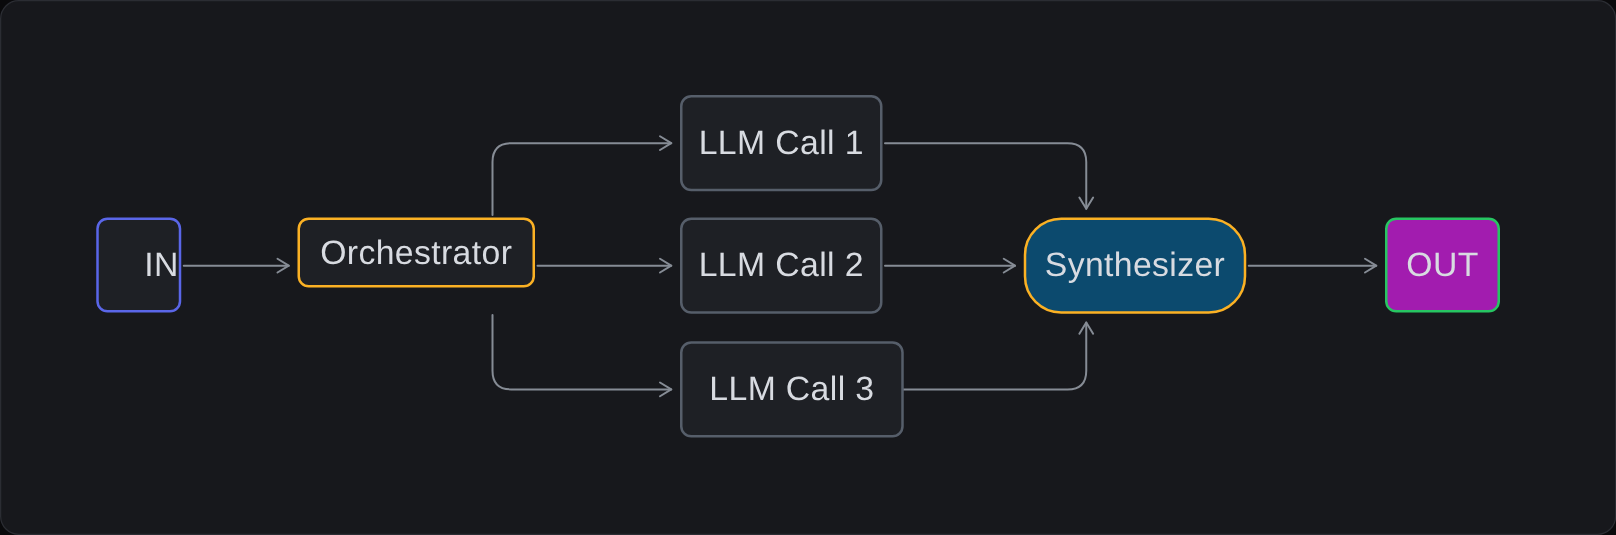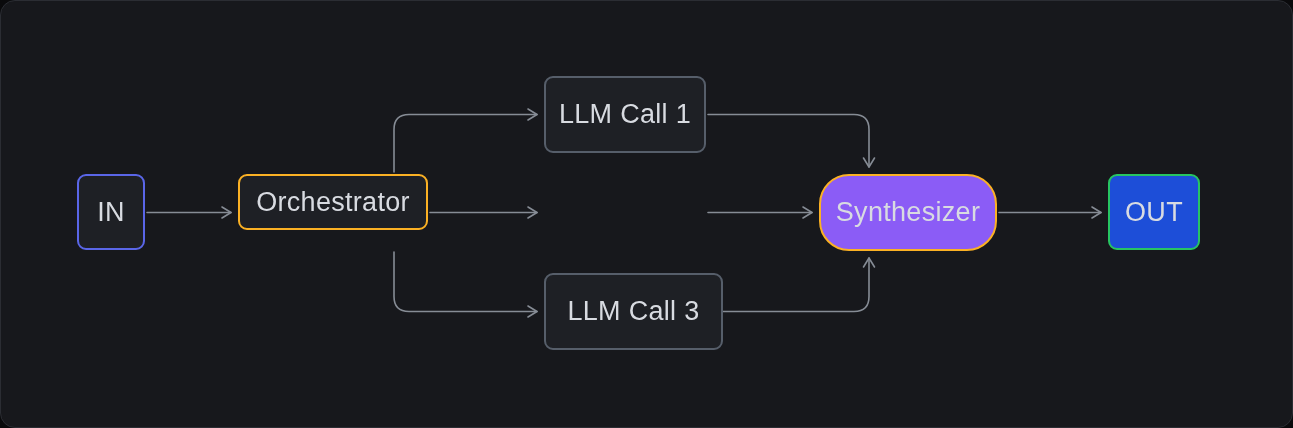--- a/index.html
+++ b/index.html
@@ -42,21 +42,21 @@
     display: flex;
     align-items: center;
     justify-content: center;
   }
   .node .label {
     font-size: 27px;
     font-weight: 400;
     letter-spacing: 0.3px;
     white-space: nowrap;
   }
-  .n-in          { left: 76px;   top: 173px; width: 68px;  height: 76px; }
+  .n-in          { left: 76px;   top: 173px; width: 68px;  height: 76px; justify-content: flex-end; }
   .n-orch        { left: 237px;  top: 173px; width: 190px; height: 56px; }
   .n-llm1        { left: 543px;  top: 75px;  width: 162px; height: 77px; }
   .n-llm2        { left: 543px;  top: 173px; width: 162px; height: 77px; }
   .n-llm3        { left: 543px;  top: 272px; width: 179px; height: 77px; }
   .n-synth       { left: 818px;  top: 173px; width: 178px; height: 77px; }
   .n-out         { left: 1107px; top: 173px; width: 92px;  height: 76px; }
 </style>
 </head>
 <body>
 
@@ -93,27 +93,30 @@
     </div>
 
     <div class="node n-orch" style="border-color: rgb(251, 177, 36); background: rgb(30, 32, 37);">
       <span class="label" style="color: rgb(216, 219, 225);">Orchestrator</span>
     </div>
 
     <div class="node n-llm1" style="border-color: rgb(86, 94, 106); background: rgb(30, 32, 37);">
       <span class="label" style="color: rgb(216, 219, 225);">LLM Call 1</span>
     </div>
 
+    <div class="node n-llm2" style="border-color: rgb(86, 94, 106); background: rgb(30, 32, 37);">
+      <span class="label" style="color: rgb(216, 219, 225);">LLM Call 2</span>
+    </div>
 
     <div class="node n-llm3" style="border-color: rgb(86, 94, 106); background: rgb(30, 32, 37);">
       <span class="label" style="color: rgb(216, 219, 225);">LLM Call 3</span>
     </div>
 
-    <div class="node n-synth" style="border-color: rgb(251, 177, 36); background: #8b5cf6; border-radius: 30px;">
+    <div class="node n-synth" style="border-color: rgb(251, 177, 36); background: #0c4a6e; border-radius: 30px;">
       <span class="label" style="color: rgb(216, 219, 225);">Synthesizer</span>
     </div>
 
-    <div class="node n-out" style="border-color: rgb(39, 197, 98); background: #1d4ed8;">
+    <div class="node n-out" style="border-color: rgb(39, 197, 98); background: #a21caf;">
       <span class="label" style="color: rgb(216, 219, 225);">OUT</span>
     </div>
 
   </div>
 </div>
 
 </body></html>

